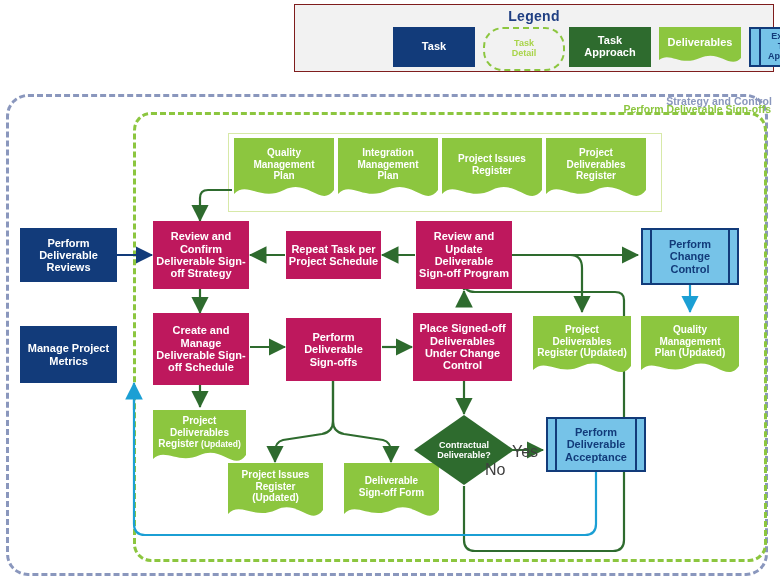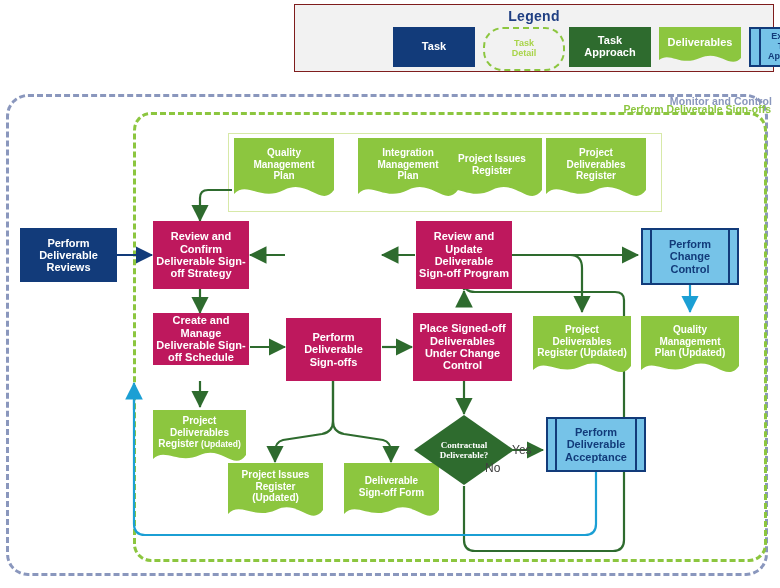--- a/index.html
+++ b/index.html
@@ -58,21 +58,21 @@
   .doc .docbg{position:absolute;left:0;top:0;width:100%;height:100%;}
   .doc .txt{position:absolute;left:0;top:0;width:100%;height:78%;
        display:flex;align-items:center;justify-content:center;padding:0 3px;
        box-sizing:border-box;}
   .doc .sm{font-size:8.5px;font-weight:bold;}
 
   .diamond{position:absolute;display:flex;align-items:center;justify-content:center;}
   .diamond .dtxt{position:relative;z-index:2;color:#fff;font-size:9px;font-weight:bold;
        text-align:center;line-height:1.15;}
 
-  .edge-label{position:absolute;font-size:12px;color:#404040;}
+  .edge-label{position:absolute;font-size:16px;color:#404040;}
 
   svg.layer{position:absolute;left:0;top:0;width:780px;height:588px;overflow:visible;}
 </style>
 </head>
 <body>
 
 <div id="stage">
 
   <div id="legend">
     <div id="legend-title">Legend</div>
@@ -98,21 +98,21 @@
     </div>
 
     <div class="lg-item lg-ext">
       <div class="bar l"></div>
 
       <div class="lg-label">External<br>Task/<br>Approach</div>
     </div>
   </div>
 
   <div id="outer-box"></div>
-  <div id="outer-label">Monitor and Control</div>
+  <div id="outer-label">Strategy and Control</div>
   <div id="inner-box"></div>
   <div id="inner-label">Perform Deliverable Sign-offs</div>
   <div id="input-group"></div>
 
   <svg class="layer">
     <defs>
       <marker id="ag" markerWidth="9" markerHeight="9" refX="7.5" refY="4" orient="auto">
         <path d="M0,0 L8,4 L0,8 z" fill="#2e6b2e"></path>
       </marker>
       <marker id="an" markerWidth="9" markerHeight="9" refX="7.5" refY="4" orient="auto">
@@ -164,21 +164,21 @@
     </g>
   </svg>
 
   <div class="doc" style="left:234px;top:138px;width:100px;height:68px;">
     <svg class="docbg" viewBox="0 0 100 68" preserveAspectRatio="none">
       <path d="M0 0 H100 V52 C 87 70, 74 40, 50 52 C 26 64, 13 42, 0 56 Z" fill="#8cc63f"></path>
     </svg>
     <div class="txt">Quality<br>Management<br>Plan</div>
   </div>
 
-  <div class="doc" style="left:338px;top:138px;width:100px;height:68px;margin-left:20px;">
+  <div class="doc" style="left:338px;top:138px;width:100px;height:68px;">
     <svg class="docbg" viewBox="0 0 100 68" preserveAspectRatio="none">
       <path d="M0 0 H100 V52 C 87 70, 74 40, 50 52 C 26 64, 13 42, 0 56 Z" fill="#8cc63f"></path>
     </svg>
     <div class="txt">Integration<br>Management<br>Plan</div>
   </div>
 
   <div class="doc" style="left:442px;top:138px;width:100px;height:68px;">
     <svg class="docbg" viewBox="0 0 100 68" preserveAspectRatio="none">
       <path d="M0 0 H100 V52 C 87 70, 74 40, 50 52 C 26 64, 13 42, 0 56 Z" fill="#8cc63f"></path>
     </svg>
@@ -193,33 +193,39 @@
   </div>
 
   <div class="node task" style="left:20px;top:228px;width:97px;height:54px;">
     <span>Perform<br>Deliverable<br>Reviews</span>
   </div>
 
   <div class="node approach" style="left:153px;top:221px;width:96px;height:68px;">
     <span>Review and<br>Confirm<br>Deliverable Sign-<br>off Strategy</span>
   </div>
 
+  <div class="node approach" style="left:286px;top:231px;width:95px;height:48px;">
+    <span>Repeat Task per<br>Project Schedule</span>
+  </div>
 
   <div class="node approach" style="left:416px;top:221px;width:96px;height:68px;">
     <span>Review and<br>Update<br>Deliverable<br>Sign-off Program</span>
   </div>
 
   <div class="node ext" style="left:641px;top:228px;width:98px;height:57px;">
     <div class="bar l"></div>
     <div class="bar r"></div>
     <span>Perform<br>Change<br>Control</span>
   </div>
 
-
-  <div class="node approach" style="left:153px;top:313px;width:96px;height:52px;">
+  <div class="node task" style="left:20px;top:326px;width:97px;height:57px;">
+    <span>Manage Project<br>Metrics</span>
+  </div>
+
+  <div class="node approach" style="left:153px;top:313px;width:96px;height:72px;">
     <span>Create and<br>Manage<br>Deliverable Sign-<br>off Schedule</span>
   </div>
 
   <div class="node approach" style="left:286px;top:318px;width:95px;height:63px;">
     <span>Perform<br>Deliverable<br>Sign-offs</span>
   </div>
 
   <div class="node approach" style="left:413px;top:313px;width:99px;height:68px;">
     <span>Place Signed-off<br>Deliverables<br>Under Change<br>Control</span>
   </div>
@@ -254,21 +260,21 @@
     <div class="txt" style="height:47px;">Project Issues<br>Register<br>(Updated)</div>
   </div>
 
   <div class="doc" style="left:344px;top:463px;width:95px;height:62px;">
     <svg class="docbg" viewBox="0 0 95 62" preserveAspectRatio="none">
       <path d="M0 0 H95 V47 C 83 64, 70 36, 48 47 C 26 57, 12 38, 0 51 Z" fill="#8cc63f"></path>
     </svg>
     <div class="txt" style="height:47px;">Deliverable<br>Sign-off Form</div>
   </div>
 
-  <div class="diamond" style="left:414px;top:415px;width:100px;height:70px;font-family:Liberation Serif, serif;">
+  <div class="diamond" style="left:414px;top:415px;width:100px;height:70px;">
     <svg viewBox="0 0 100 70" preserveAspectRatio="none" style="position:absolute;left:0;top:0;width:100px;height:70px;">
       <polygon points="50,0 100,35 50,70 0,35" fill="#2e6b2e"></polygon>
     </svg>
     <div class="dtxt">Contractual<br>Deliverable?</div>
   </div>
 
   <div class="edge-label" style="left:512px;top:443px;">Yes</div>
   <div class="edge-label" style="left:485px;top:461px;">No</div>
 
   <div class="node ext" style="left:546px;top:417px;width:100px;height:55px;">

